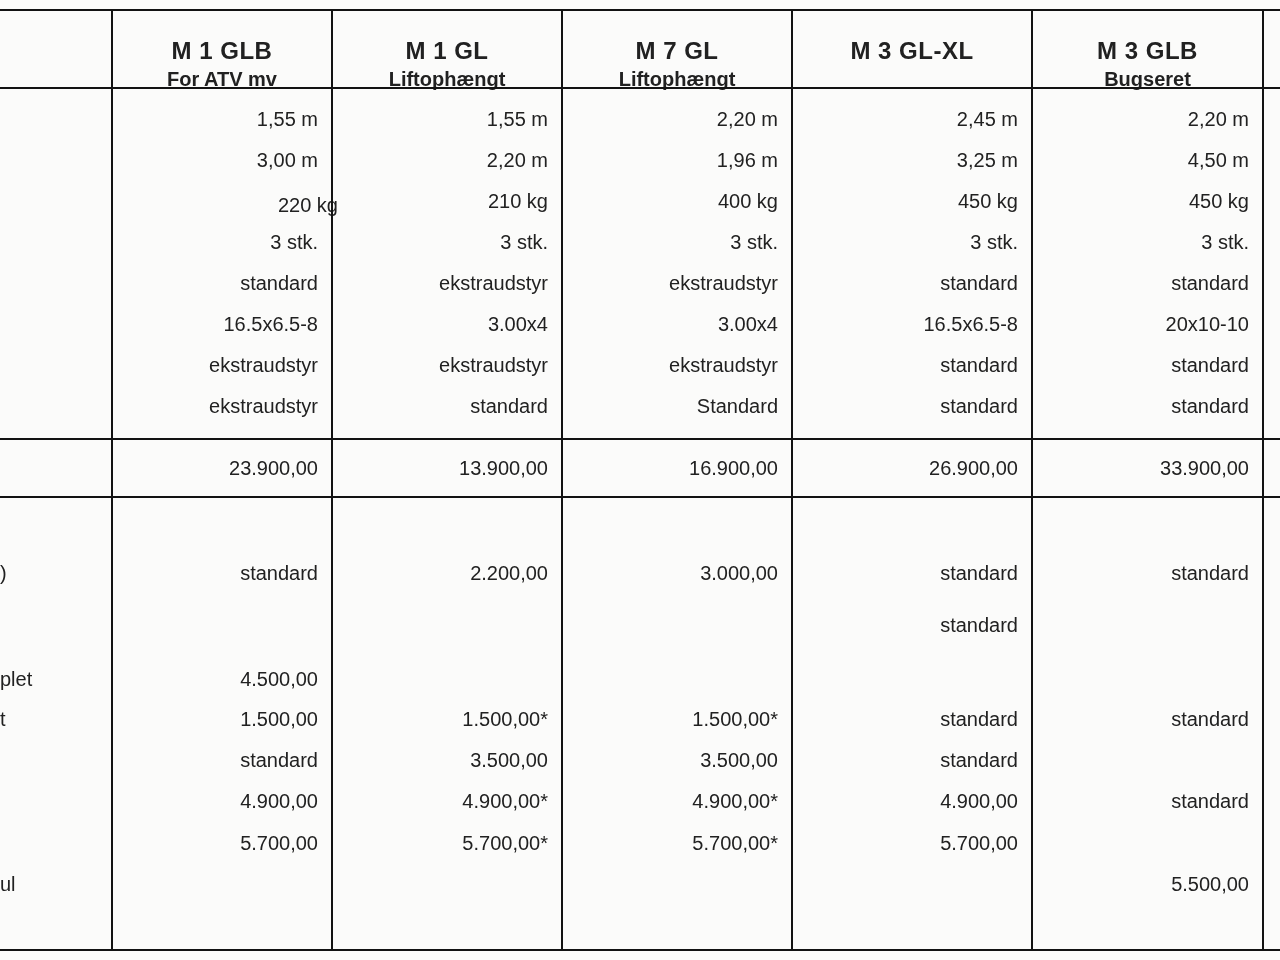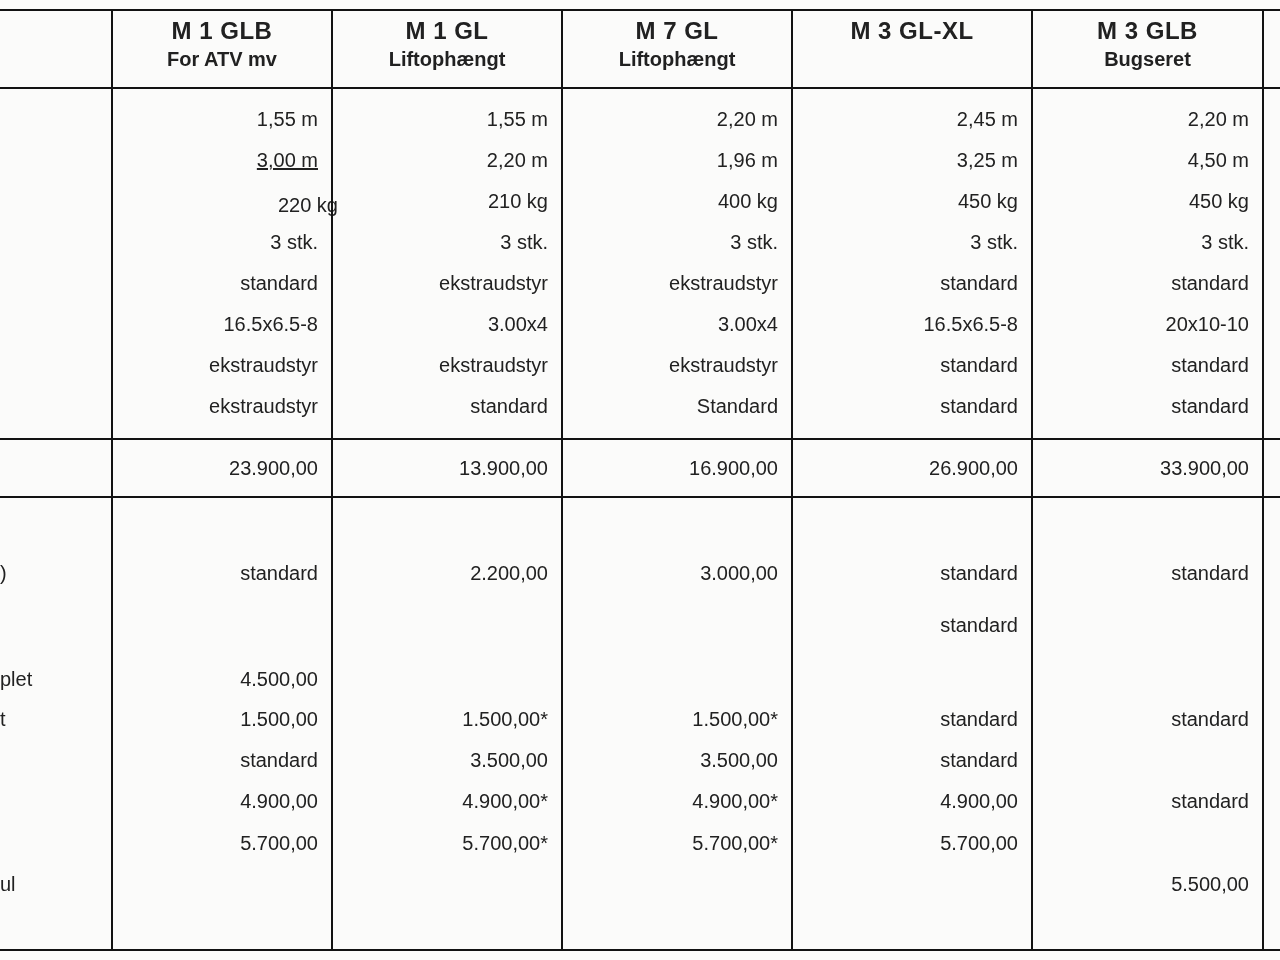--- a/index.html
+++ b/index.html
@@ -30,21 +30,21 @@
     height: 942px;
     background: #121212;
   }
   .hcell {
     position: absolute;
     top: 12px;
     height: 76px;
     text-align: center;
   }
   .ht {
-    margin-top: 4px;
+    margin-top: 24px;
     font-size: 24px;
     font-weight: bold;
     line-height: 30px;
     letter-spacing: 0.5px;
     white-space: nowrap;
   }
   .hs {
     font-size: 20px;
     font-weight: bold;
     line-height: 27px;
@@ -95,21 +95,21 @@
     <div class="ht">M 3 GLB</div>
     <div class="hs">Bugseret</div>
   </div>
 
   <div id="cells">
       <div class="cell" style="left: 114px; width: 204px; top: 99px;">1,55 m</div>
       <div class="cell" style="left: 334px; width: 214px; top: 99px;">1,55 m</div>
       <div class="cell" style="left: 564px; width: 214px; top: 99px;">2,20 m</div>
       <div class="cell" style="left: 794px; width: 224px; top: 99px;">2,45 m</div>
       <div class="cell" style="left: 1034px; width: 215px; top: 99px;">2,20 m</div>
-      <div class="cell" style="left: 114px; width: 204px; top: 140px; text-decoration: underline;">3,00 m</div>
+      <div class="cell" style="left: 114px; width: 204px; top: 140px;">3,00 m</div>
       <div class="cell" style="left: 334px; width: 214px; top: 140px;">2,20 m</div>
       <div class="cell" style="left: 564px; width: 214px; top: 140px;">1,96 m</div>
       <div class="cell" style="left: 794px; width: 224px; top: 140px;">3,25 m</div>
       <div class="cell" style="left: 1034px; width: 215px; top: 140px;">4,50 m</div>
       <div class="cell" style="left: 114px; width: 204px; top: 185px; padding-left: 20px;">220 kg</div>
       <div class="cell" style="left: 334px; width: 214px; top: 181px;">210 kg</div>
       <div class="cell" style="left: 564px; width: 214px; top: 181px;">400 kg</div>
       <div class="cell" style="left: 794px; width: 224px; top: 181px;">450 kg</div>
       <div class="cell" style="left: 1034px; width: 215px; top: 181px;">450 kg</div>
       <div class="cell" style="left: 114px; width: 204px; top: 222px;">3 stk.</div>

